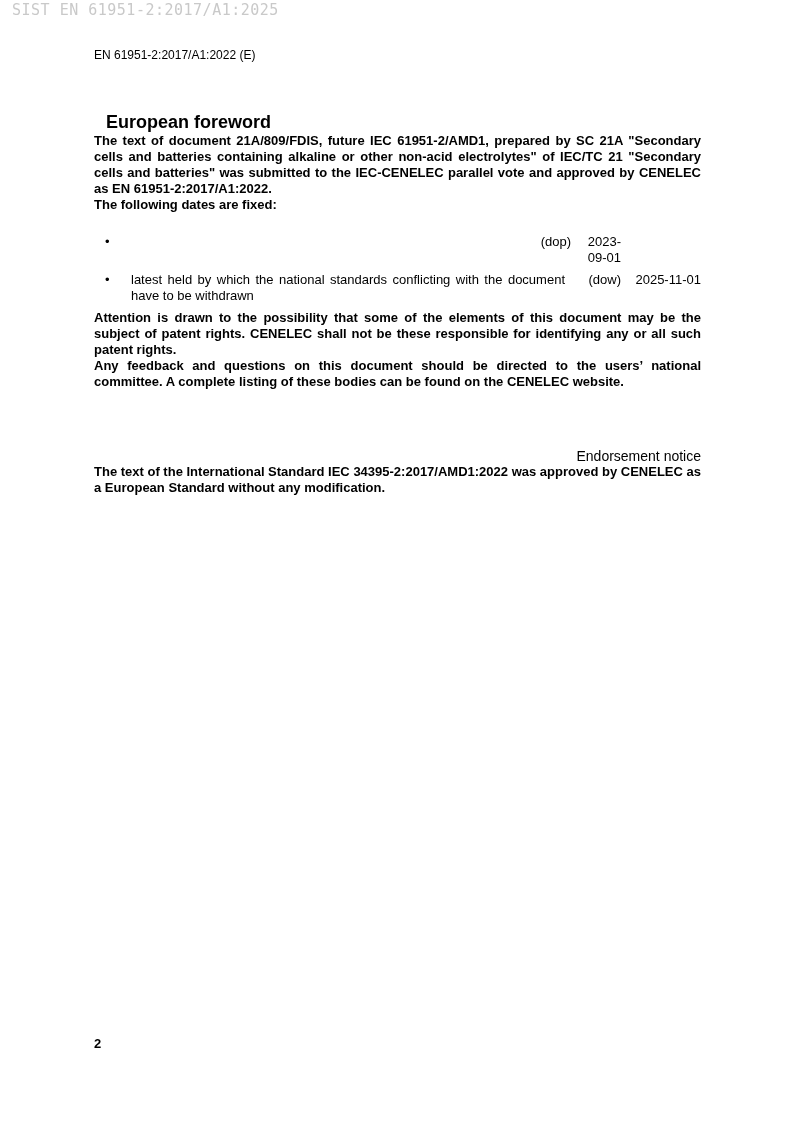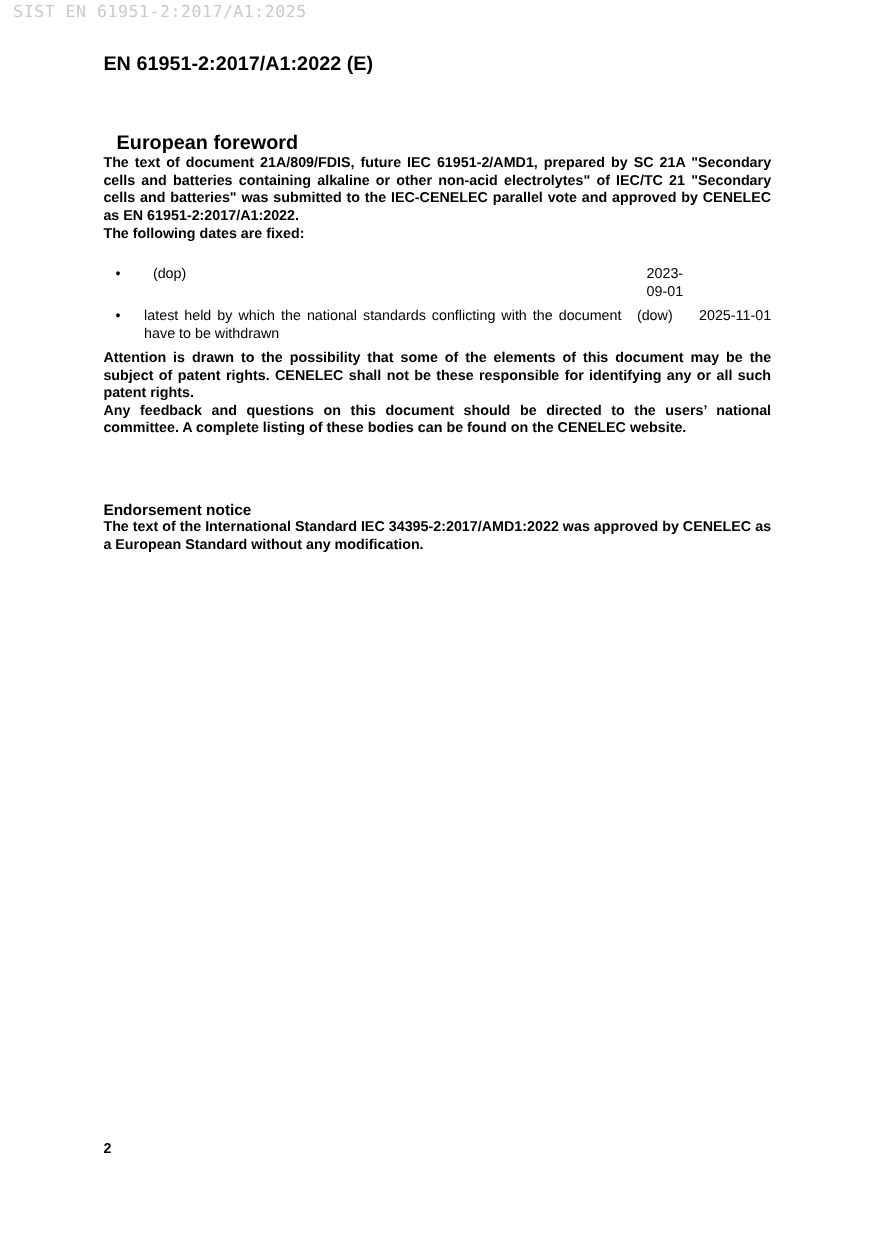--- a/index.html
+++ b/index.html
@@ -26,22 +26,22 @@
     user-select: none;
   }
   .page {
     position: absolute;
     top: 0;
     left: 94px;
     width: 607px;
     padding-top: 48px;
   }
   .doc-header {
-    font-size: 18px;
-    font-weight: bold;
+    font-size: 12px;
+    font-weight: normal;
     margin: 0 0 0 0;
   }
   h1.foreword-title {
     font-size: 18px;
     font-weight: bold;
     margin: 50px 0 0 12px;
   }
   p.body-par {
     font-size: 13px;
     line-height: 16px;
@@ -54,28 +54,28 @@
   .dates-list { margin-top: 21px; }
   .date-row {
     display: grid;
     grid-template-columns: 37px 1fr 50px 80px;
     font-size: 13px;
     line-height: 16px;
     margin-bottom: 6px;
   }
   .date-row .bullet { text-align: left; padding-left: 11px; }
   .date-row .date-text { text-align: justify; padding-right: 6px; }
-  .date-row .date-label { text-align: left; padding-left: 8px; }
+  .date-row .date-label { text-align: right; padding-left: 8px; }
   .date-row .date-value { text-align: right; }
   .par-attention { margin-top: 44px; }
   .par-feedback { margin-top: 16px; }
   h2.endorsement-title {
     font-size: 14px;
-    font-weight: bold;
-    text-align: left;
+    font-weight: normal;
+    text-align: right;
     margin: 58px 0 0 0;
   }
   .par-endorsement { margin-top: 41px; }
   .page-number {
     position: absolute;
     left: 94px;
     top: 1036px;
     font-size: 13px;
     font-weight: bold;
   }

